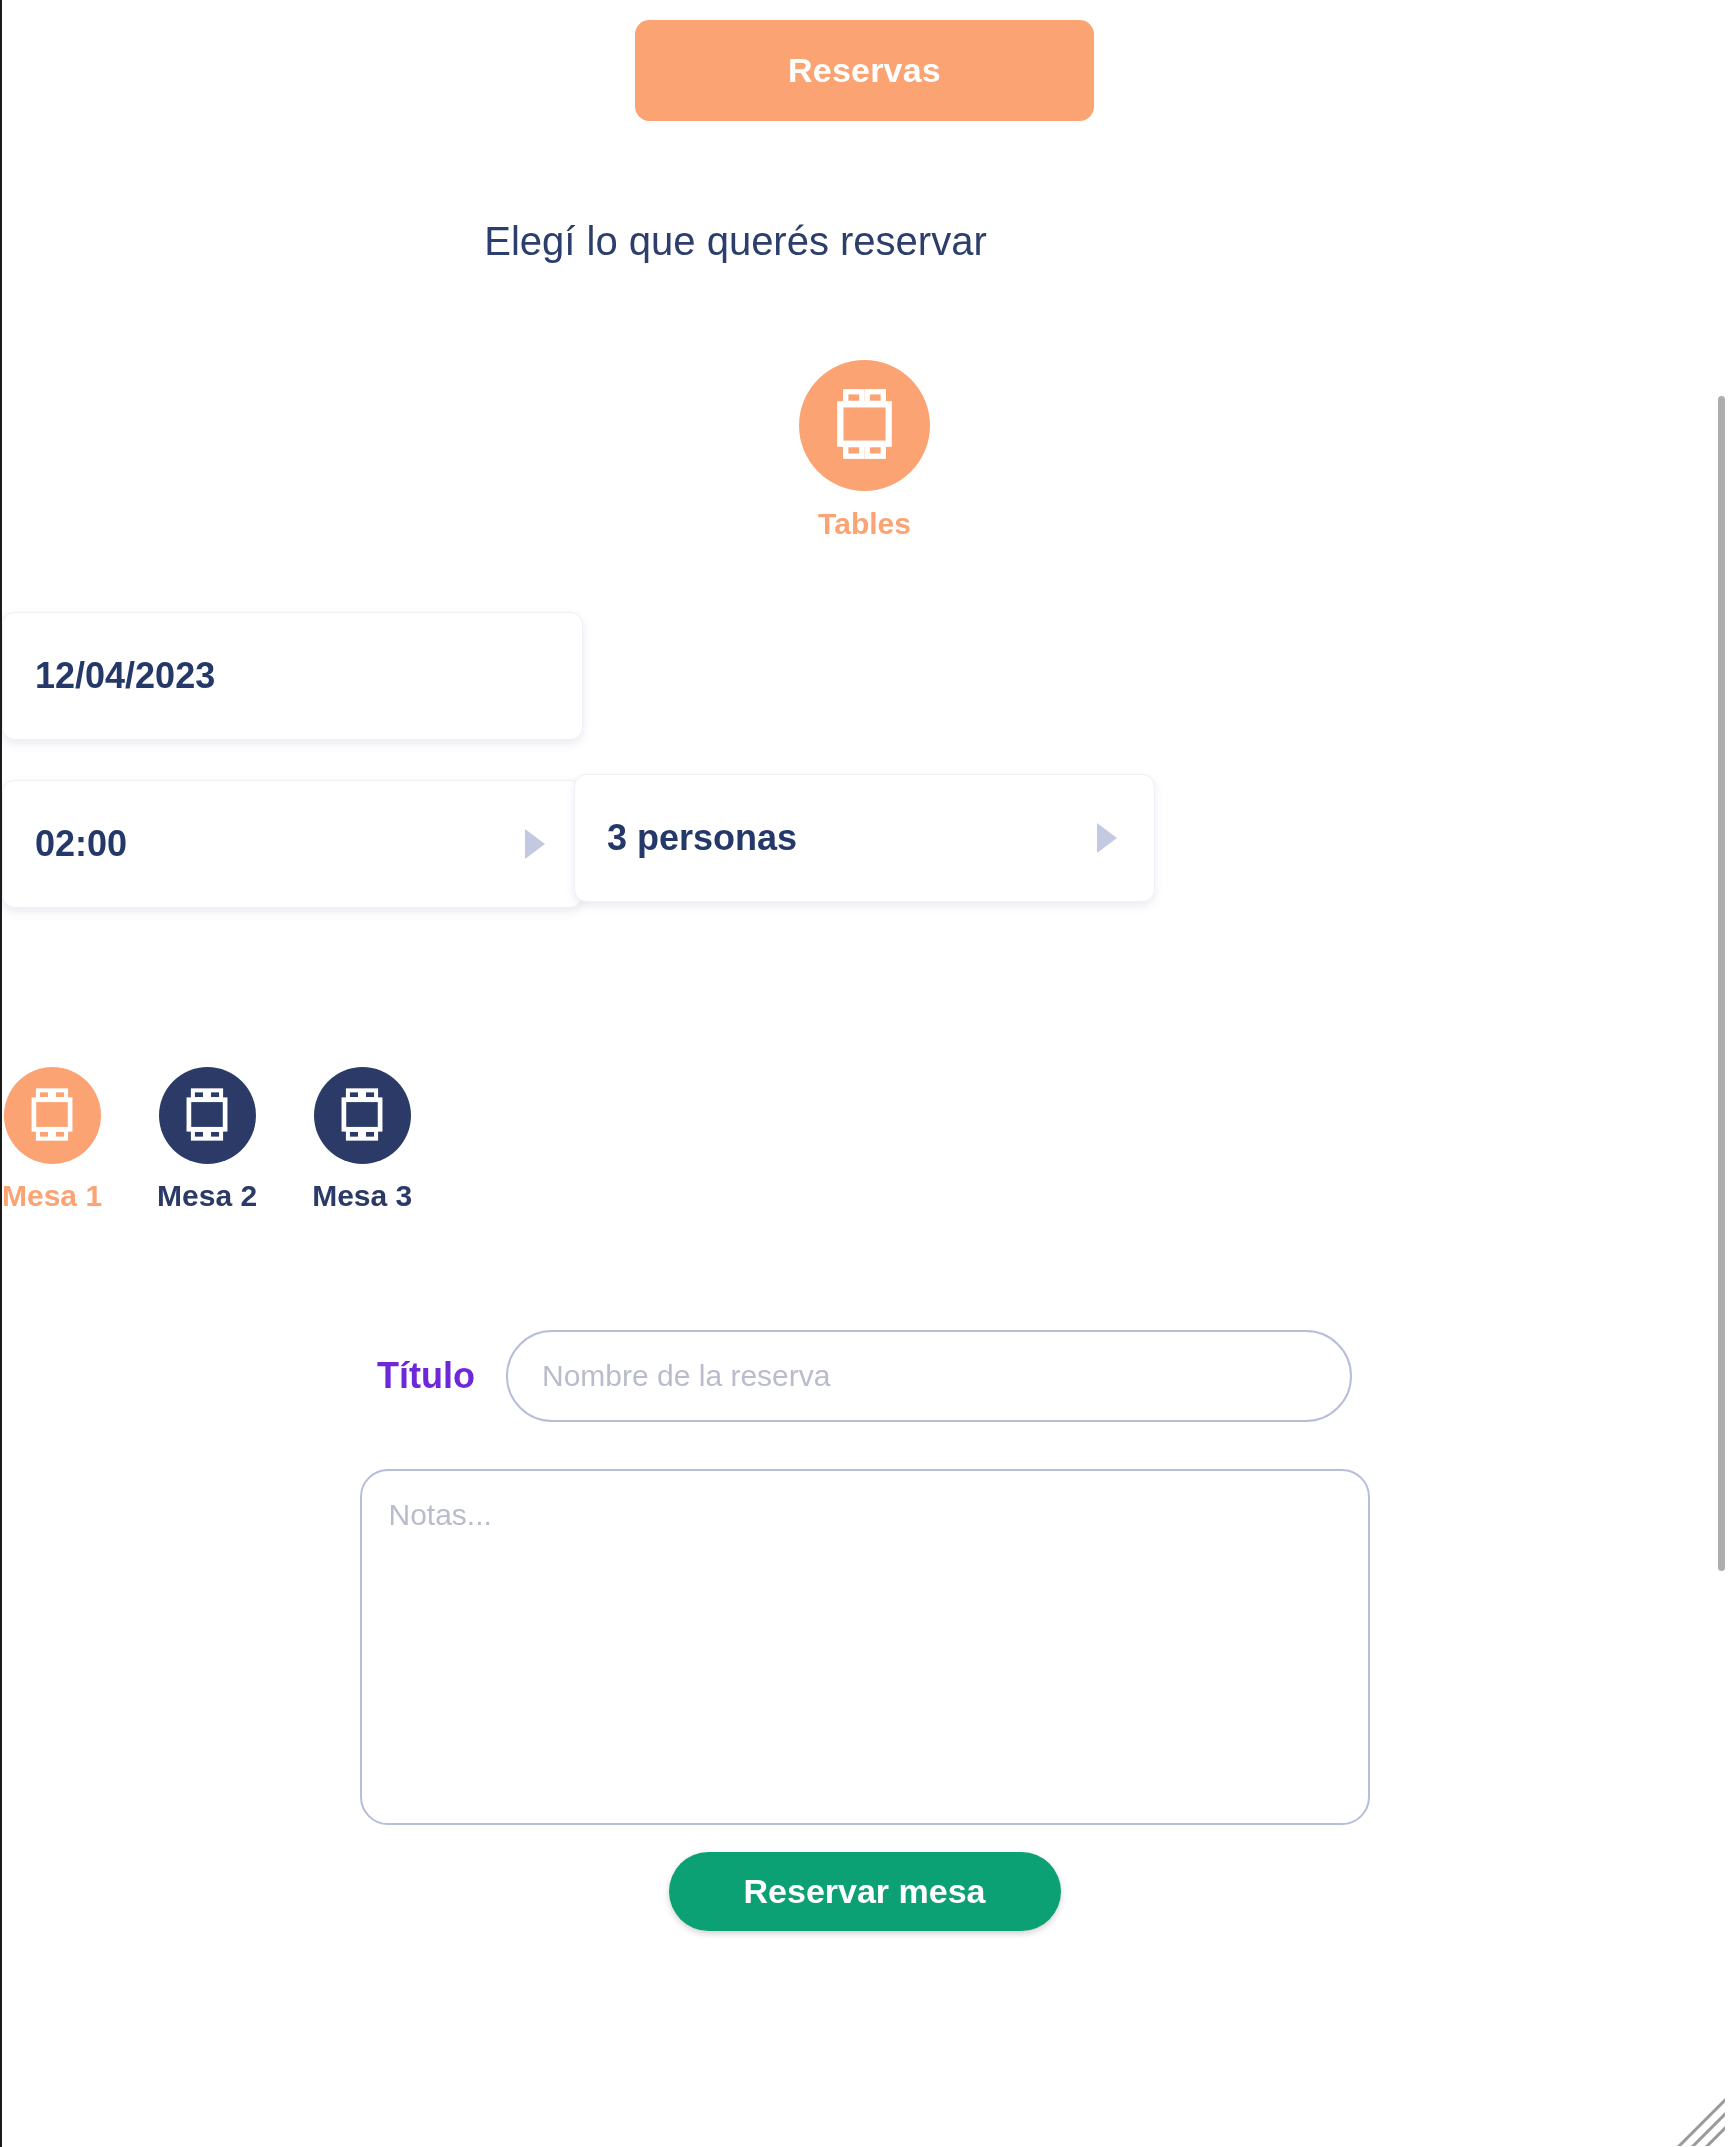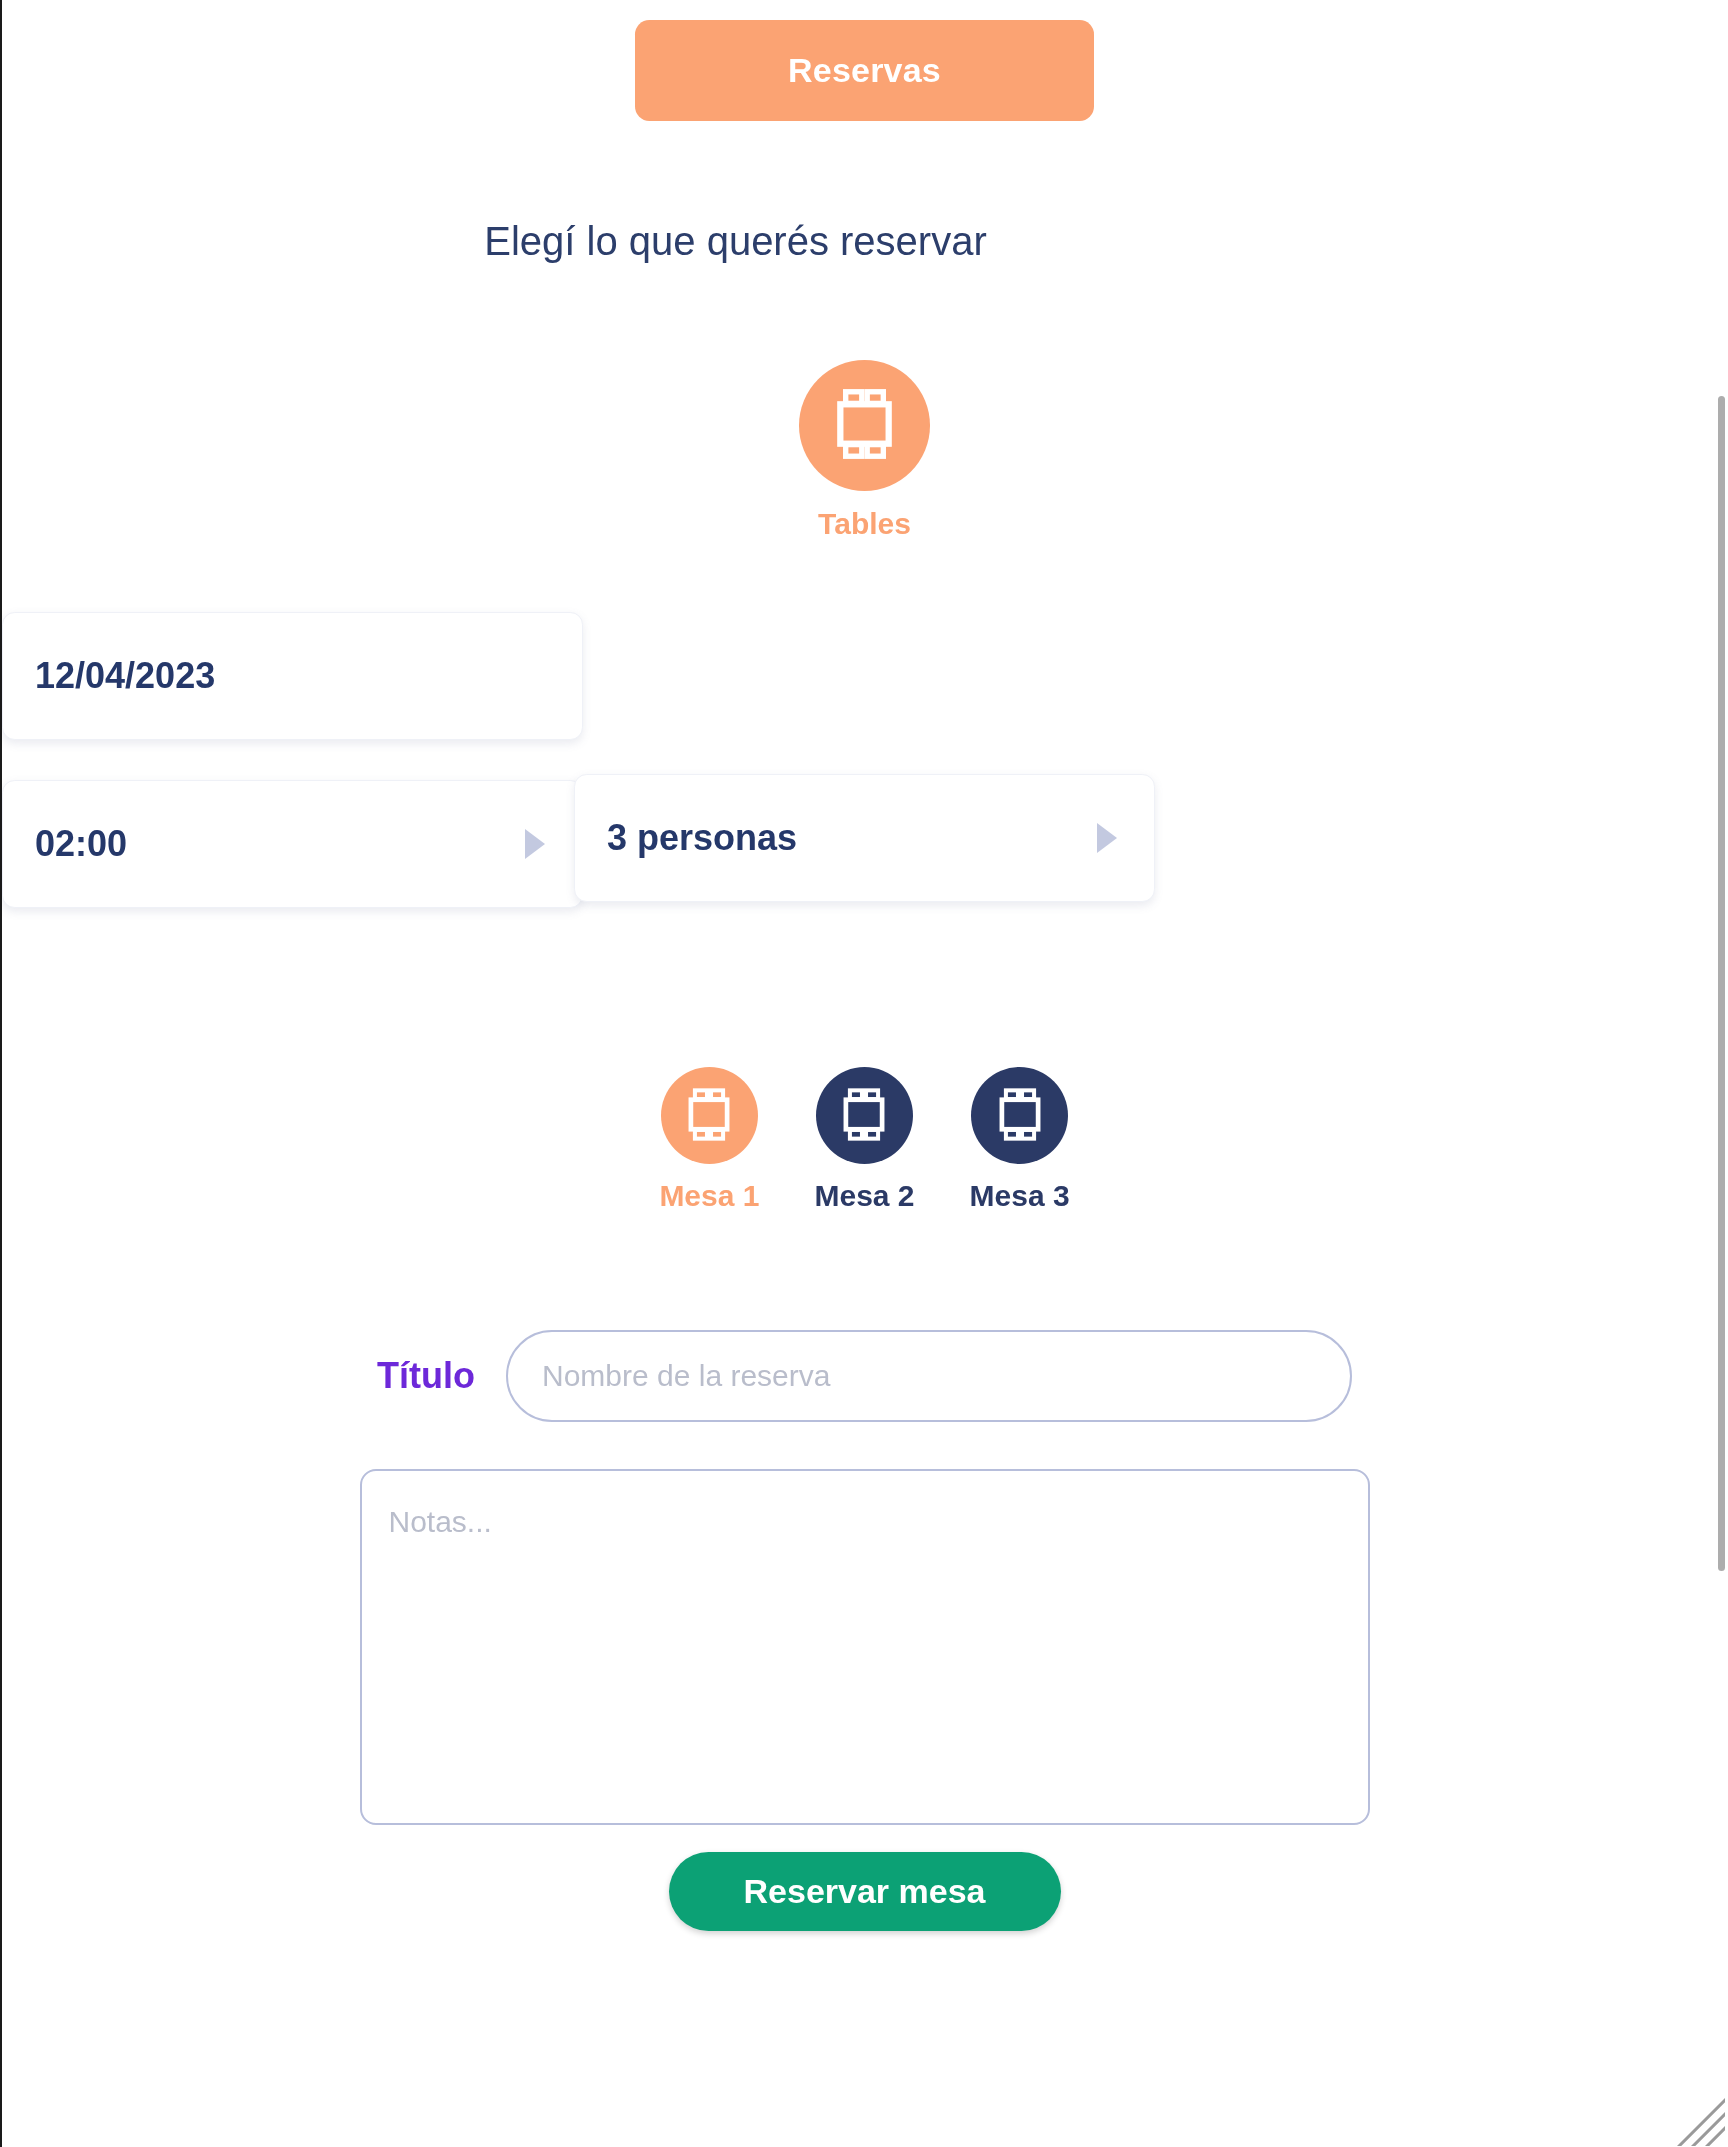--- a/index.html
+++ b/index.html
@@ -134,21 +134,20 @@
     justify-content: center;
   }
 
   
   .mesa-row {
     position: absolute;
     left: 0;
     top: 1067px;
     width: 1725px;
     display: flex;
-    justify-content: center;
     gap: 55px;
   }
   .mesa-item {
     display: flex;
     flex-direction: column;
     align-items: center;
     cursor: pointer;
   }
   .mesa-circle {
     width: 97px;
@@ -204,22 +203,22 @@
     left: 0;
     top: 1469px;
     width: 1725px;
     display: flex;
     justify-content: center;
   }
   .notas-area {
     width: 1010px;
     height: 356px;
     border: 2.7px solid #B7BEDB;
-    border-radius: 16px;
-    padding: 34px 27px;
+    border-radius: 28px;
+    padding: 27px 27px;
     font-size: 30px;
     color: #25386A;
     font-family: "Liberation Sans", sans-serif;
     outline: none;
     resize: none;
     background: #ffffff;
   }
   .notas-area::placeholder { color: #B9BDCB; }
 
   

